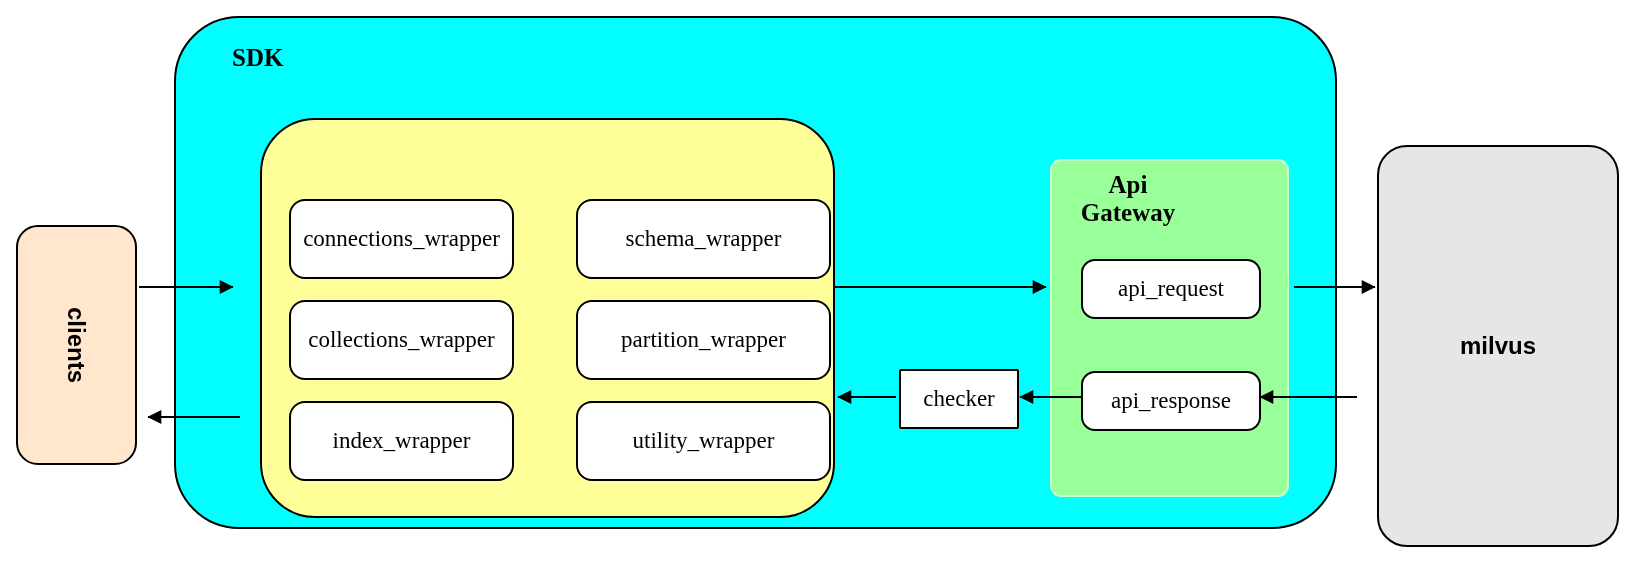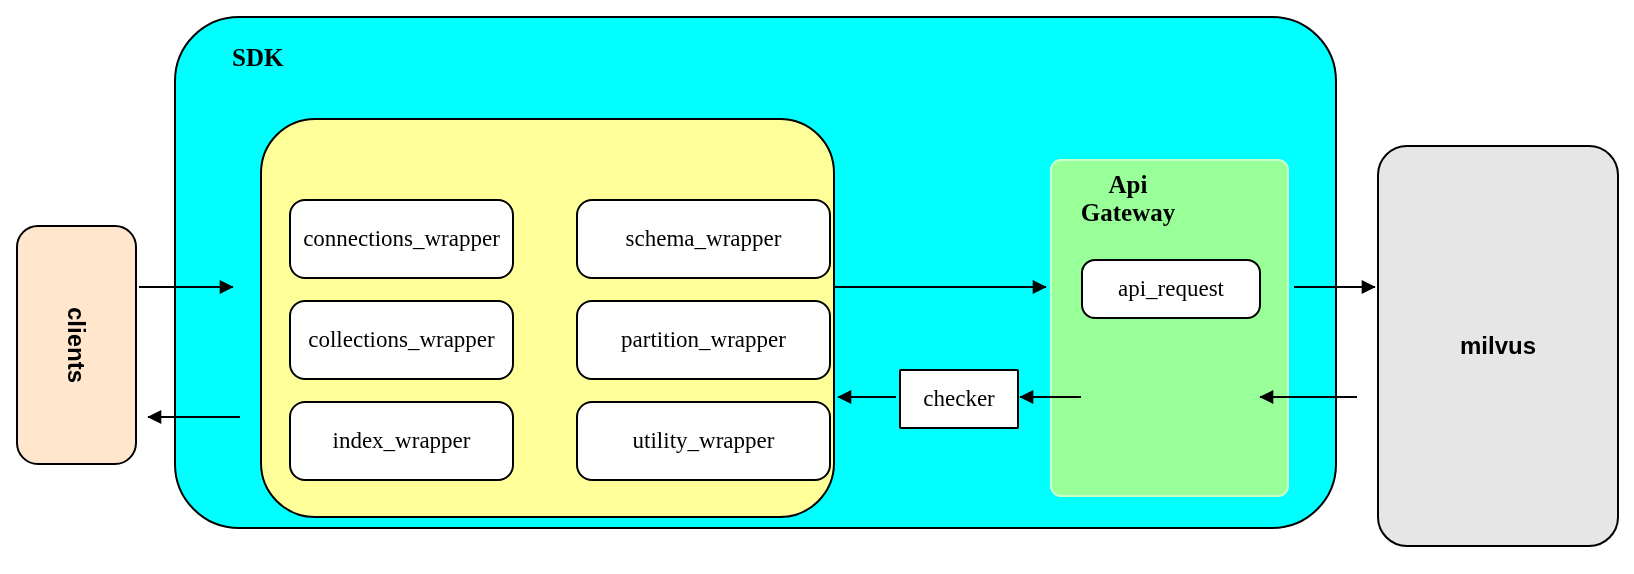--- a/index.html
+++ b/index.html
@@ -151,20 +151,23 @@
 
     <div class="node checker">
       <span>checker</span>
     </div>
 
     <div class="container gateway">
       <div class="ctitle gateway-title">Api Gateway</div>
       <div class="node gw-node req">
         <span>api_request</span>
       </div>
+      <div class="node gw-node resp">
+        <span>api_response</span>
+      </div>
     </div>
   </div>
 
   <div class="node milvus">
     <span>milvus</span>
   </div>
 
   <svg class="edges" viewBox="0 0 1634 574" xmlns="http://www.w3.org/2000/svg">
     <defs>
       <marker id="ah" class="ah" viewBox="0 0 10 10" refX="9.5" refY="5" markerWidth="10" markerHeight="7" orient="auto-start-reverse">

